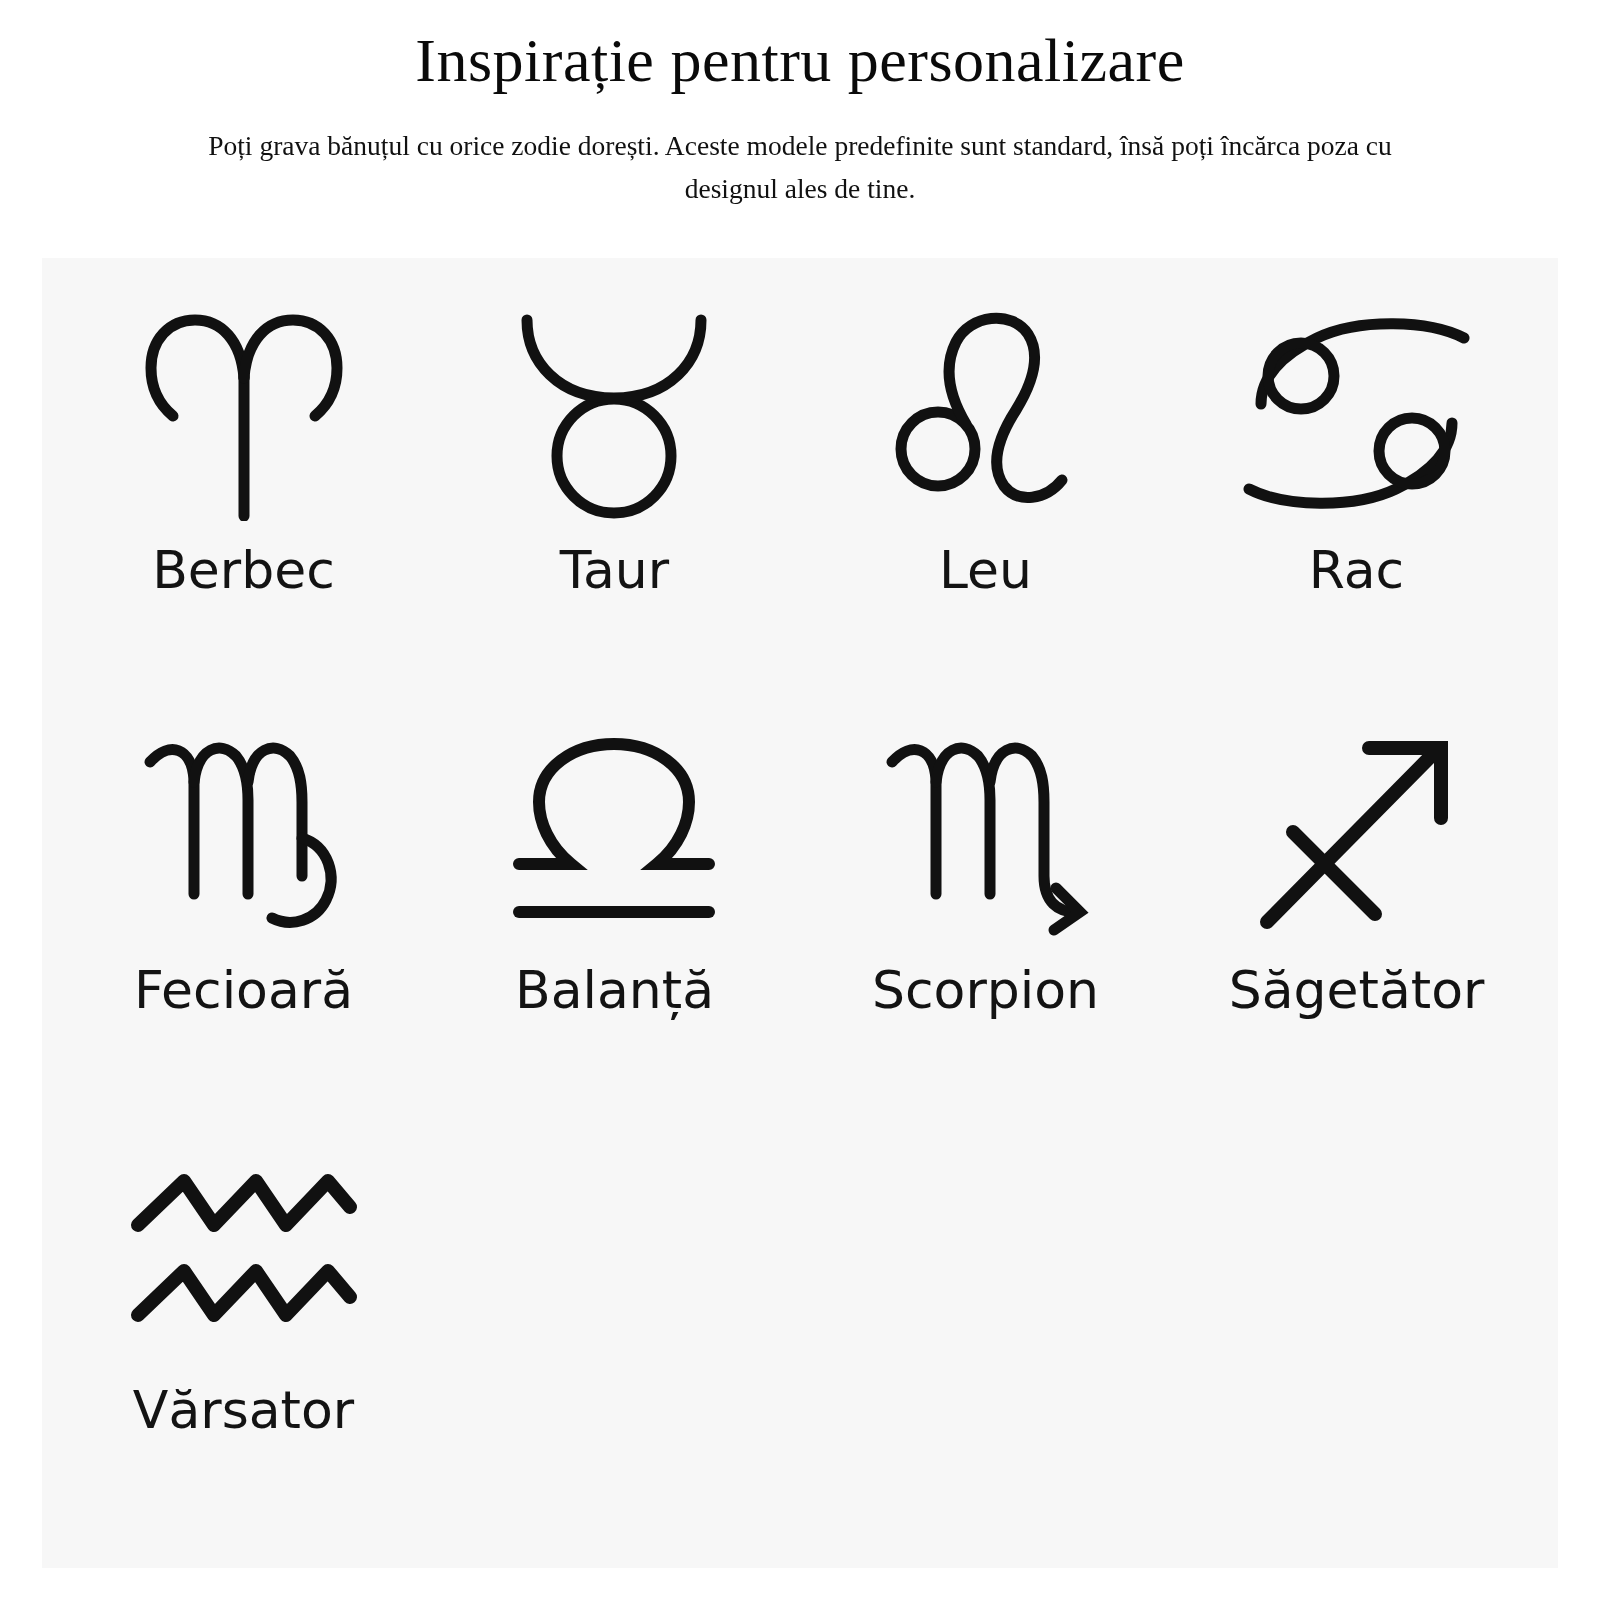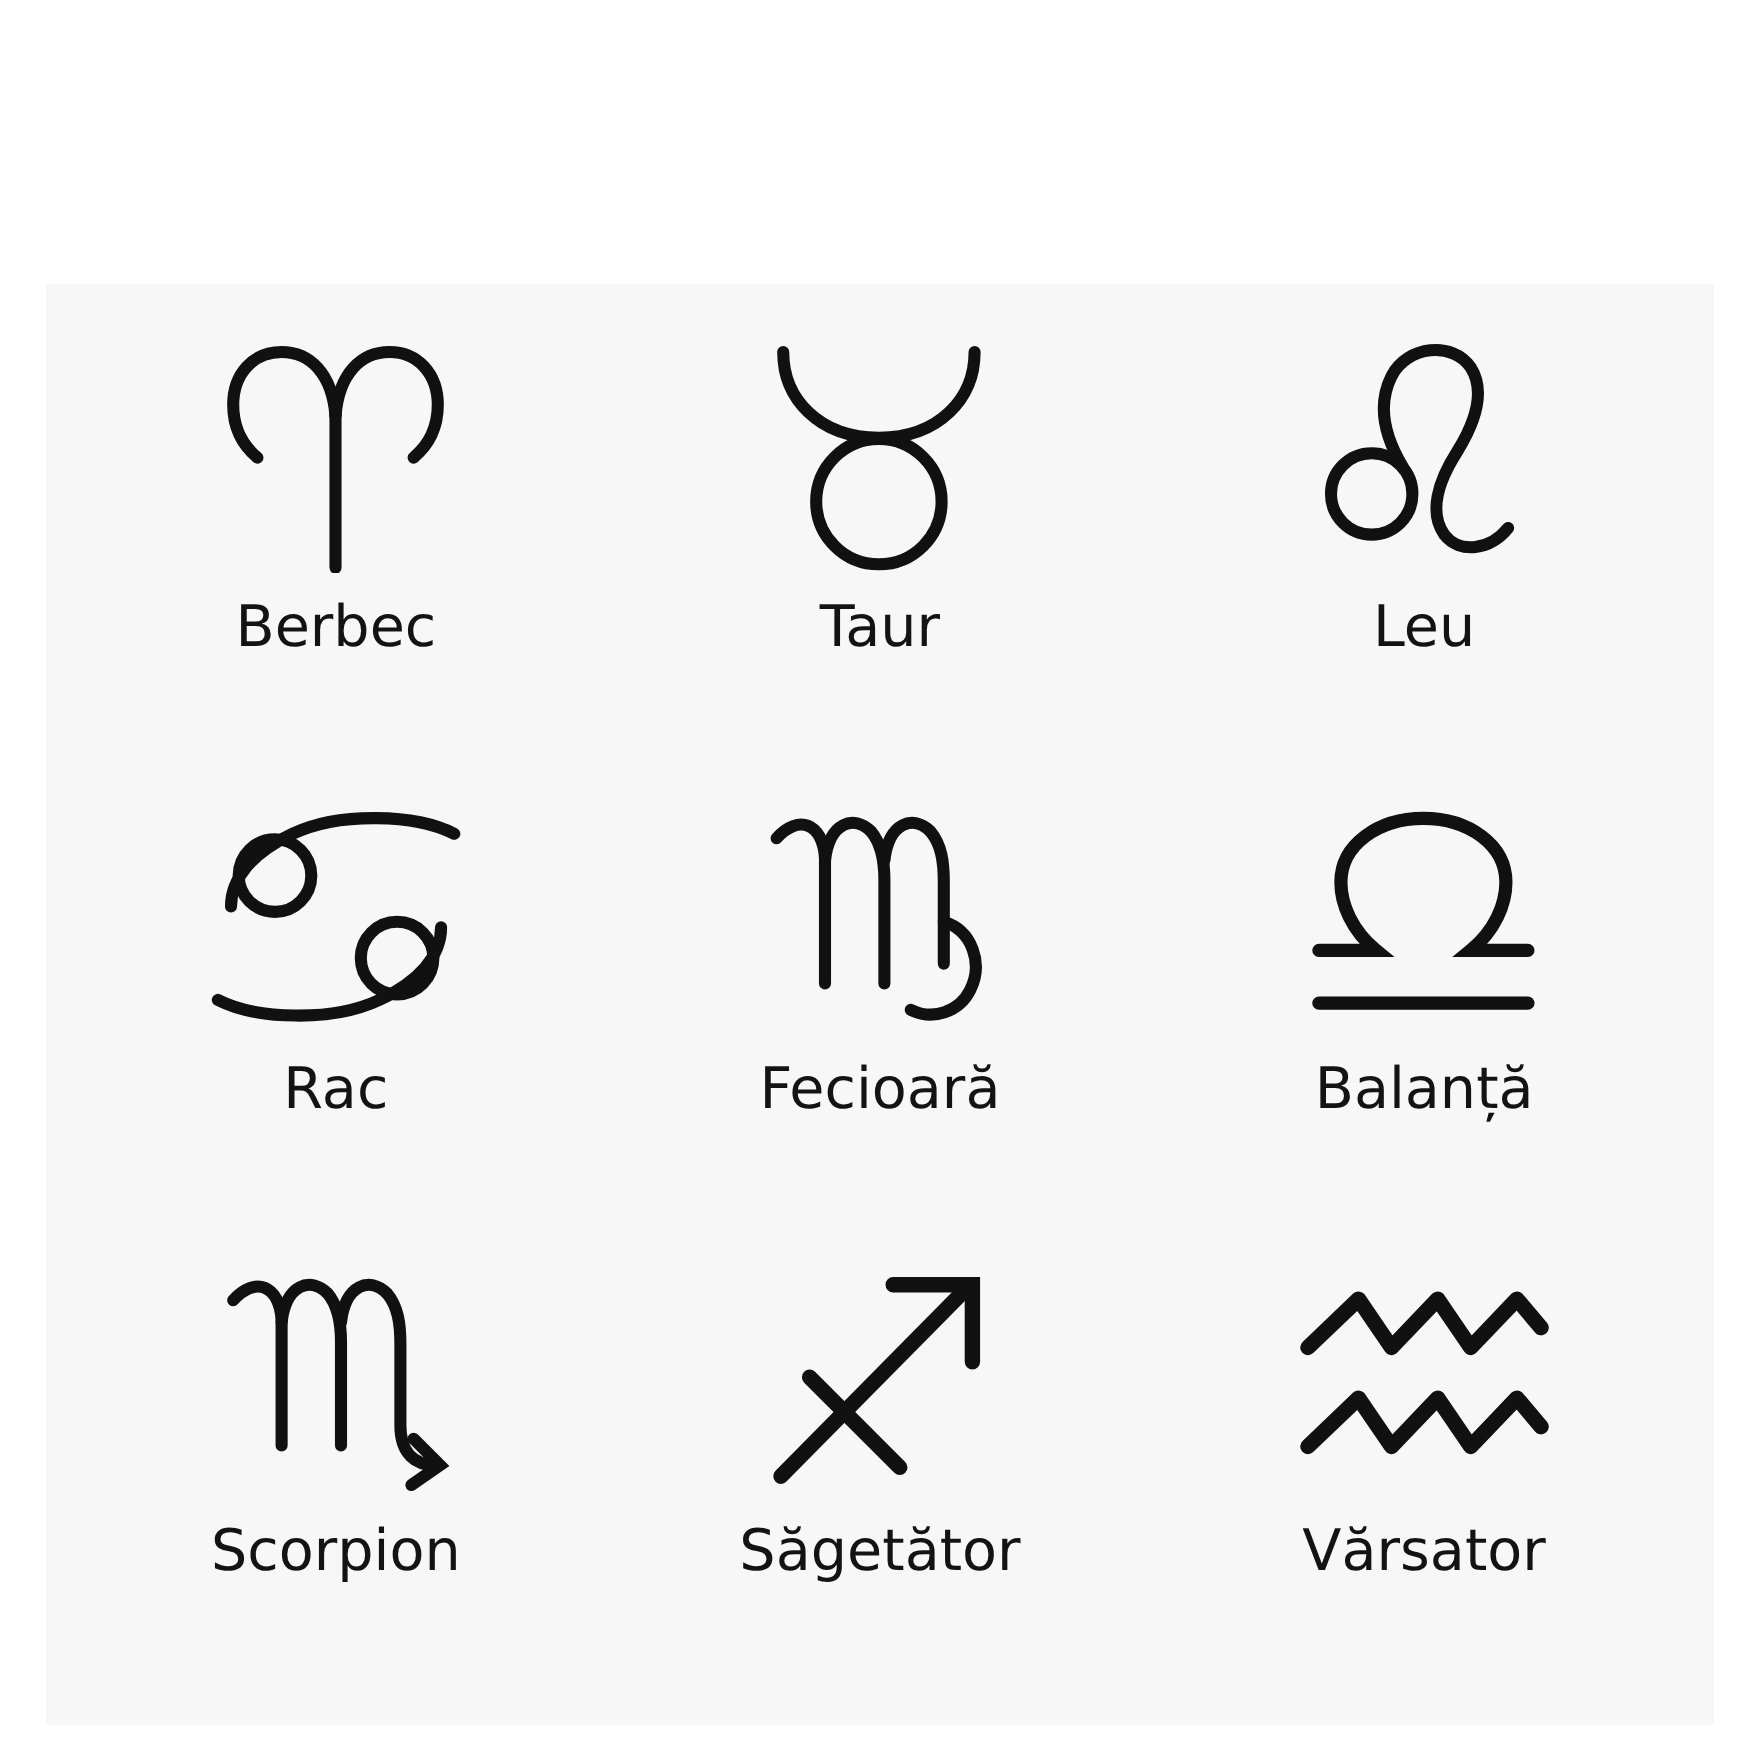--- a/index.html
+++ b/index.html
@@ -50,21 +50,21 @@
     top: 258px;
     left: 42px;
     width: 1516px;
     height: 1310px;
     background: #f7f7f7;
   }
   .grid {
     width: 100%;
     height: 100%;
     display: grid;
-    grid-template-columns: repeat(3, 1fr);
+    grid-template-columns: repeat(4, 1fr);
     grid-template-rows: repeat(3, 1fr);
     box-sizing: border-box;
     padding: 30px 16px 20px 16px;
   }
   .cell {
     display: flex;
     flex-direction: column;
     align-items: center;
     justify-content: flex-start;
   }
@@ -86,20 +86,24 @@
     line-height: 1;
     margin-top: 6px;
     white-space: nowrap;
   }
 </style>
 </head>
 <body>
 
 <div class="page">
 
+  <div class="header">
+    <h1 class="title">Inspirație pentru personalizare</h1>
+    <p class="subtitle">Poți grava bănuțul cu orice zodie dorești. Aceste modele predefinite sunt standard, însă poți încărca poza cu designul ales de tine.</p>
+  </div>
 
   <div class="grid-panel">
     <div class="grid">
 
       <div class="cell">
         <div class="glyph">
           <svg width="230" height="215" viewBox="0 0 230 215">
             <g fill="none" stroke="#111" stroke-width="11" stroke-linecap="round">
               <path d="M115 210 L115 70"></path>
               <path d="M115 72 C112 34 92 14 66 14 C40 14 22 34 22 62 C22 84 32 100 44 110"></path>

